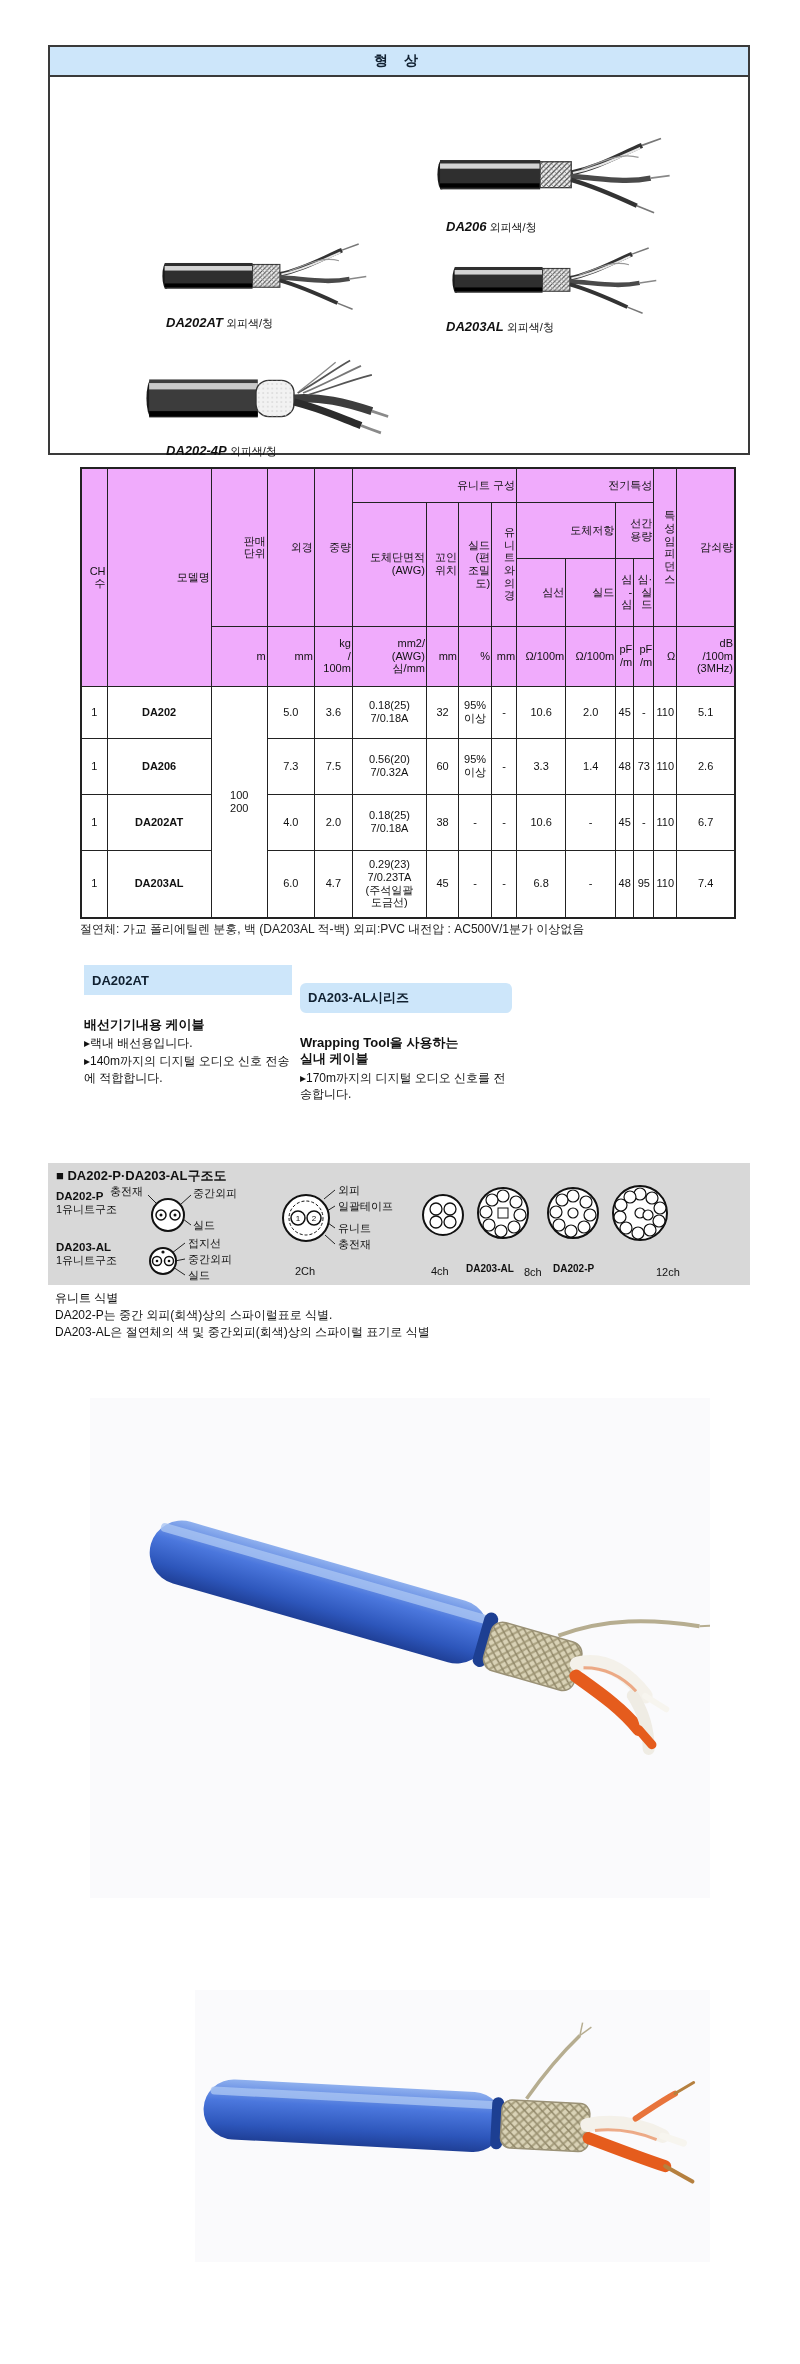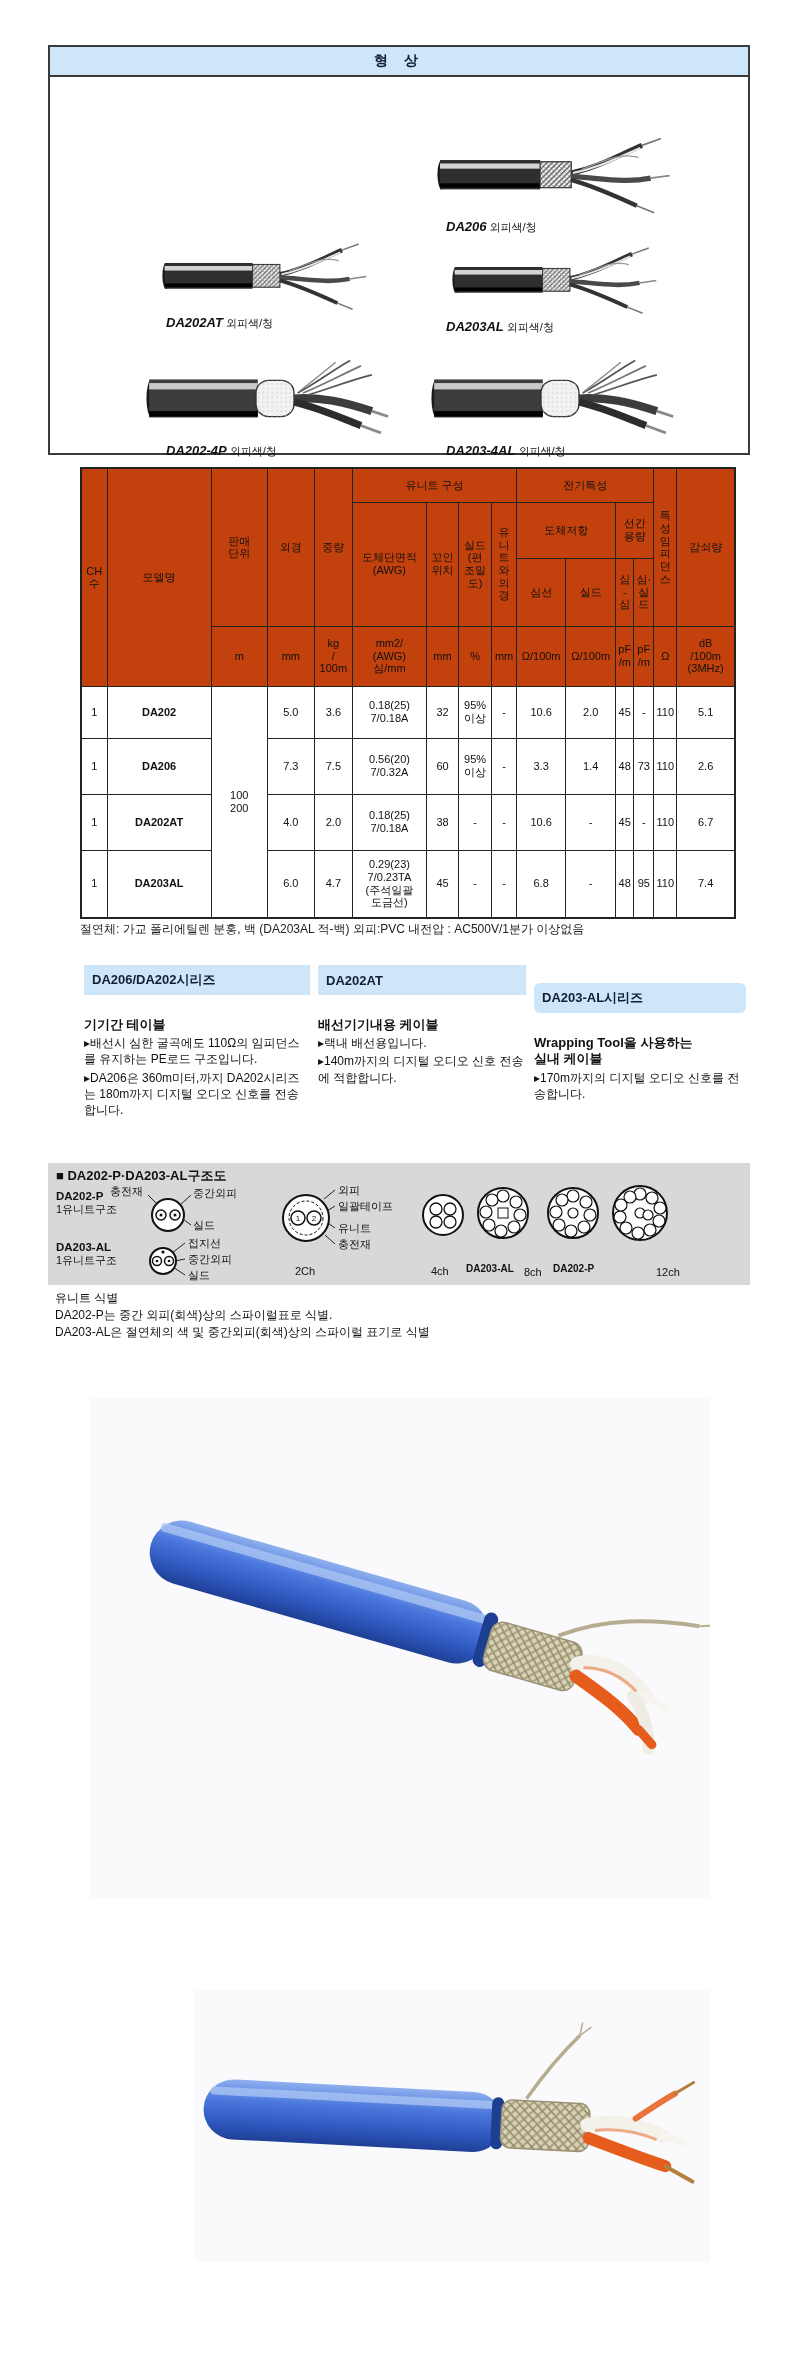--- a/index.html
+++ b/index.html
@@ -17,21 +17,21 @@
   .cable-fig svg{display:block;}
   .fig-caption{margin-top:2px;padding-left:26px;font-size:11px;color:#111;}
   .fig-caption b{font-size:13px;font-style:italic;letter-spacing:0;}
 
   
   .spec-wrap{position:absolute;left:80px;top:467px;}
   table.spec{border-collapse:collapse;table-layout:fixed;width:656px;
              border:2px solid #222;}
   table.spec th,table.spec td{border:1px solid #222;text-align:center;vertical-align:middle;
              font-size:11px;line-height:1.15;padding:1px;overflow:hidden;white-space:pre-line;}
-  table.spec th{background:#c2410c;font-weight:normal;}
+  table.spec th{background:#f0abfc;font-weight:normal;text-align:right;}
   table.spec td{background:#fff;}
   tr.hA{height:34px;} tr.hB1{height:56px;} tr.hB2{height:68px;} tr.hU{height:60px;}
   tr.d1{height:52px;} tr.d2{height:56px;} tr.d3{height:56px;} tr.d4{height:68px;}
   td.model{font-weight:bold;font-size:12px;}
   .footnote{position:absolute;left:80px;top:921px;width:670px;font-size:12px;color:#222;}
 
   
   .info-cols{position:absolute;left:84px;top:965px;width:662px;display:flex;gap:8px;}
   .info-col{flex:0 0 auto;}
   .ic1{width:226px;} .ic2{width:208px;} .ic3{width:212px;}
@@ -150,29 +150,20 @@
     <figure class="cable-fig" style="left:50px;top:292px">
       <svg width="270" height="86">
           <use href="#sym-cable4"></use>
         </svg>
       <figcaption class="fig-caption">
         <b>DA202-4P</b>
         <span>외피색/청</span>
       </figcaption>
     </figure>
 
-    <figure class="cable-fig" style="left:330px;top:292px">
-      <svg width="280" height="86">
-          <use href="#sym-cable4"></use>
-        </svg>
-      <figcaption class="fig-caption">
-        <b>DA203-4AL</b>
-        <span>외피색/청</span>
-      </figcaption>
-    </figure>
   </section>
 
   <div class="spec-wrap">
   <table class="spec">
     <colgroup>
       <col style="width:26px">
           <col style="width:104px">
           <col style="width:56px">
           <col style="width:47px">
       <col style="width:38px">
@@ -332,26 +323,20 @@
       <td>110</td>
       <td>7.4</td>
     </tr>
   </tbody>
       </table>
   </div>
 
   <div class="footnote">절연체: 가교 폴리에틸렌 분홍, 백 (DA203AL 적-백) 외피:PVC 내전압 : AC500V/1분가 이상없음</div>
 
   <section class="info-cols">
-    <div class="info-col ic1">
-      <div class="info-header">DA206/DA202시리즈</div>
-      <div class="info-title pre">기기간 테이블</div>
-      <p>▸배선시 심한 굴곡에도 110Ω의 임피던스를 유지하는 PE로드 구조입니다.</p>
-      <p>▸DA206은 360m미터,까지 DA202시리즈는 180m까지 디지털 오디오 신호를 전송합니다.</p>
-    </div>
     <div class="info-col ic2">
       <div class="info-header">DA202AT</div>
       <div class="info-title pre">배선기기내용 케이블</div>
       <p>▸랙내 배선용입니다.</p>
       <p>▸140m까지의 디지털 오디오 신호 전송에 적합합니다.</p>
     </div>
     <div class="info-col ic3">
       <div class="info-header">DA203-AL시리즈</div>
       <div class="info-title pre">Wrapping Tool을 사용하는
 실내 케이블</div>

